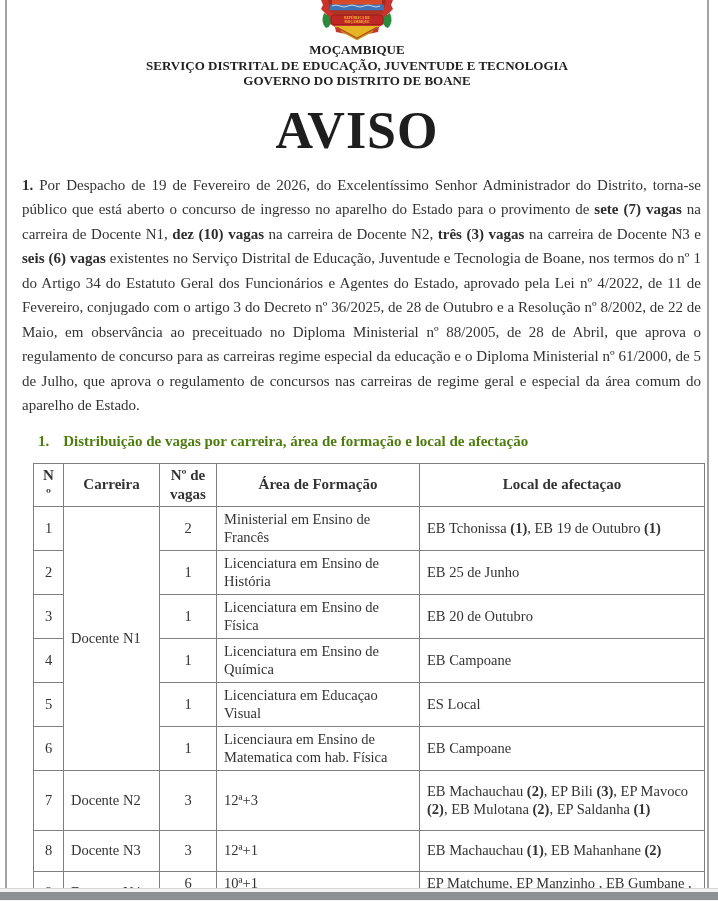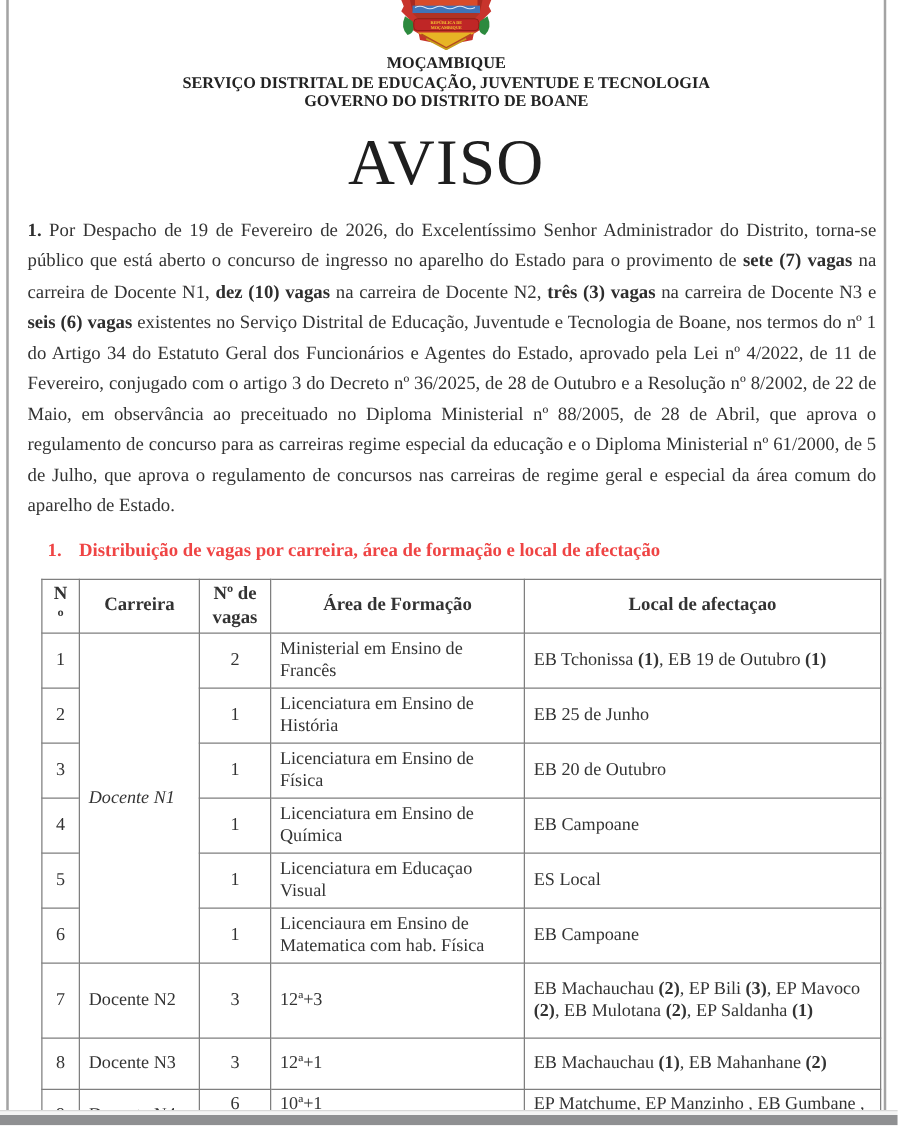--- a/index.html
+++ b/index.html
@@ -13,34 +13,34 @@
   .page-edge.right{left:707px;}
   .page{position:absolute;left:7px;right:11px;top:0;bottom:13px;overflow:hidden;}
 
   
   .emblem-wrap{text-align:center;margin-top:0;}
   .emblem-wrap svg{display:block;margin:0 auto;}
   .letterhead{text-align:center;font-weight:bold;font-size:13px;line-height:15.5px;color:#222;margin-top:2px;}
 
   
   .notice-title{
-    text-align:center;font-weight:normal;font-size:52px;line-height:56px;
+    text-align:center;font-weight:bold;font-size:52px;line-height:56px;
     letter-spacing:1px;color:#1e1e1e;margin:14px 0 4px 0;
   }
 
   
   .notice-body{
     margin:14px 6px 0 15px;text-align:justify;
     font-size:15px;line-height:24.5px;color:#333;
   }
   .notice-body b{color:#2e2e2e;}
 
   
   .section-heading{
-    margin:15px 0 0 31px;font-weight:bold;font-size:15px;color:#ef4444;
+    margin:15px 0 0 31px;font-weight:bold;font-size:15px;color:#4d7c0f;
   }
   .section-heading .num{margin-right:14px;}
 
   
   table.vtable{
     border-collapse:collapse;table-layout:fixed;
     margin:13px 0 0 26px;width:672px;
     font-size:14.5px;color:#333;
   }
   table.vtable td,table.vtable th{
@@ -51,21 +51,21 @@
   col.c-num{width:30px;}
   col.c-car{width:96px;}
   col.c-vag{width:57px;}
   col.c-area{width:203px;}
   td.ctr{text-align:center;}
   tr.r-std td{height:39px;}
   tr.r7 td{height:55px;}
   tr.r8 td{height:36px;}
   tr.r9 td{height:32px;}
   tr.r9 td.vtop, td.vtop{vertical-align:top;}
-  td.car-span{text-align:left;font-style:italic;}
+  td.car-span{text-align:left;}
 
   
   .hscroll{position:absolute;left:0;bottom:0;width:718px;height:12px;background:#f4f4f4;border-top:1px solid #d8d8d8;}
   .hscroll .thumb{position:absolute;left:0;right:0;bottom:1px;height:8px;background:#8f9092;}
 </style>
 </head>
 <body>
 
 <div>
   <div class="page-edge left"></div>

